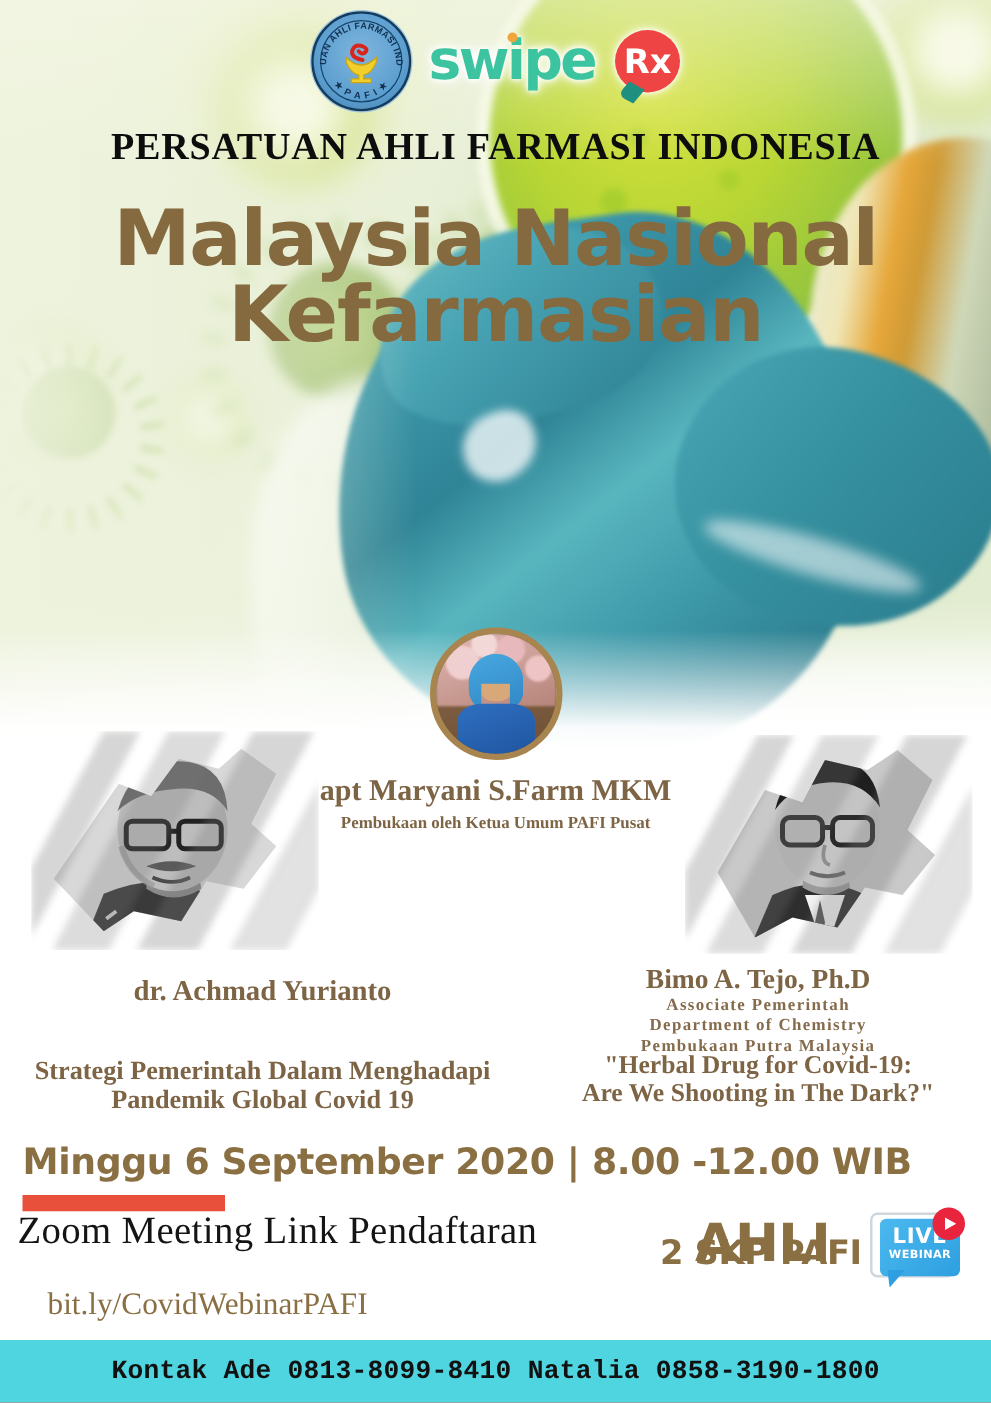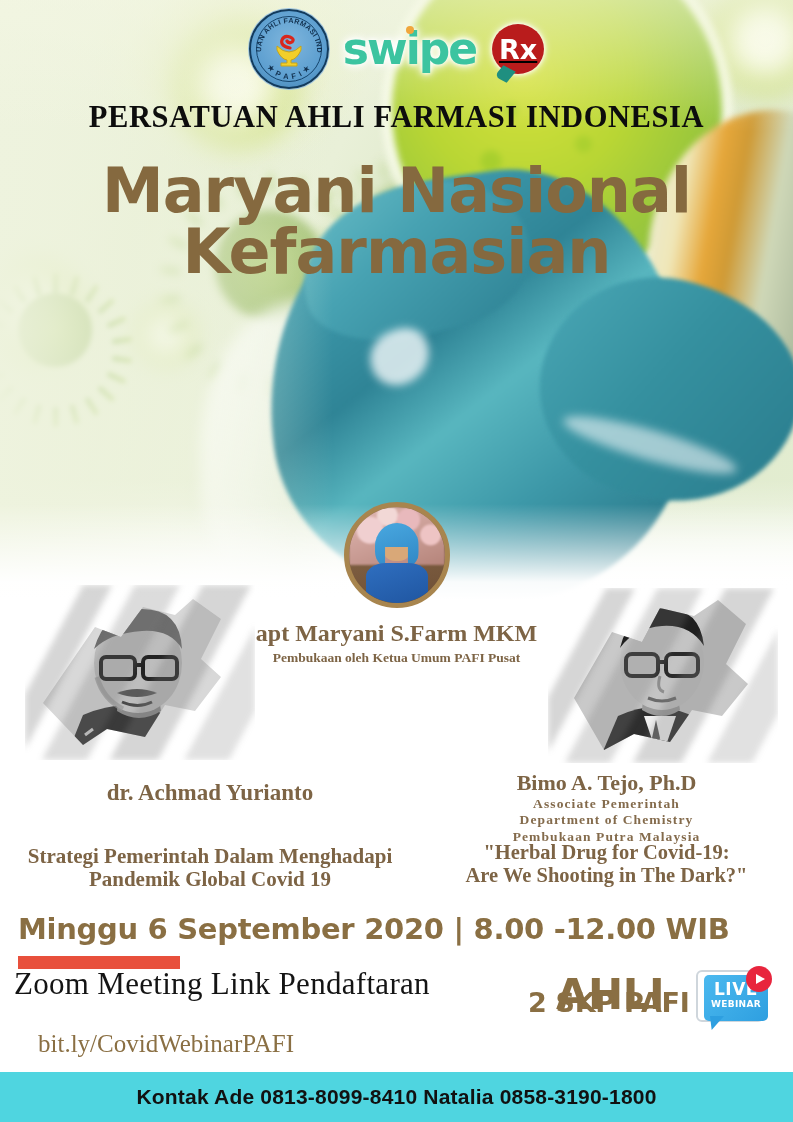--- a/index.html
+++ b/index.html
@@ -107,22 +107,22 @@
     background:radial-gradient(circle at 50% 42%,#7fb6dd 0%,#5d9fd0 60%,#3f7fae 100%);
     border:2px solid #123b5e;box-shadow:0 0 0 1px #9fc6e3;}
   .pafi-ring{position:absolute;inset:5px;border-radius:50%;border:1px solid #15456d;}
   .pafi-arc{position:absolute;left:0;top:0;width:76px;height:76px;}
   .pafi-bowl{position:absolute;left:50%;top:52%;transform:translate(-50%,-50%);width:36px;height:34px;}
   .swipe-wrap{position:relative;display:flex;align-items:center;gap:16px;}
   .swipe-word{font-family:"DejaVu Sans",sans-serif;font-weight:700;font-size:44px;color:#3cc4a0;
     letter-spacing:-2px;text-shadow:0 0 4px #fff,0 0 8px #fff,0 0 12px #fff;position:relative;line-height:1;}
   .swipe-dot{position:absolute;width:8px;height:8px;border-radius:50%;background:#f0a63c;left:63px;top:2px;}
   .rx-bubble{position:relative;width:52px;height:50px;border-radius:50% 50% 50% 50%;
-    background:#b91c1c;display:flex;align-items:center;justify-content:center;
-    box-shadow:0 0 4px #fff,0 0 9px #fff;text-decoration:underline;}
+    background:#ef4444;display:flex;align-items:center;justify-content:center;
+    box-shadow:0 0 4px #fff,0 0 9px #fff;}
   .rx-bubble:after{content:"";position:absolute;left:6px;bottom:-7px;width:14px;height:14px;
     background:#1f8f80;border-radius:0 0 0 6px;transform:rotate(28deg) skewX(-12deg);}
   .rx-txt{font-family:"DejaVu Sans",sans-serif;font-weight:700;font-size:27px;color:#fff;line-height:1;position:relative;z-index:2;}
 
   
   .org-name{
     position:absolute;left:0;top:100px;width:793px;text-align:center;
     font-family:"Liberation Serif",serif;font-weight:700;font-size:30.5px;letter-spacing:.6px;
     color:#0d0d0d;
   }
@@ -219,21 +219,21 @@
     font-family:"DejaVu Sans",sans-serif;font-weight:700;font-size:17px;letter-spacing:.5px;line-height:1;}
   .lb-web{position:absolute;left:0;top:25px;width:64px;text-align:center;color:#fff;
     font-family:"DejaVu Sans",sans-serif;font-weight:700;font-size:9px;letter-spacing:.3px;line-height:1;}
   .lb-play{position:absolute;left:52px;top:-2px;width:26px;height:26px;border-radius:50%;background:#e8253d;
     display:flex;align-items:center;justify-content:center;}
   .lb-play i{width:0;height:0;border-left:9px solid #fff;border-top:5.5px solid transparent;border-bottom:5.5px solid transparent;margin-left:2px;}
 
   
   .footer{position:absolute;left:0;top:1072px;width:793px;height:50px;background:#4fd5e0;
     display:flex;align-items:center;justify-content:center;}
-  .footer-txt{font-family:Liberation Sans, sans-serif;font-weight:700;font-size:21px;color:#111;letter-spacing:.2px;}
+  .footer-txt{font-family:Liberation Mono, monospace;font-weight:700;font-size:21px;color:#111;letter-spacing:.2px;}
 </style>
 </head>
 <body>
 
 <div class="poster">
 
   <div class="bg-photo">
     <div class="bokeh bk1"></div>
     <div class="bokeh bk2"></div>
     <div class="bokeh bk3"></div>
@@ -352,21 +352,21 @@
       <div class="swipe-word">swipe</div>
       <div class="swipe-dot"></div>
       <div class="rx-bubble">
         <span class="rx-txt">Rx</span>
       </div>
     </div>
   </div>
 
   <div class="org-name">PERSATUAN AHLI FARMASI INDONESIA</div>
   <div class="big-title">
-    <span>Maryani Nasional</span>
+    <span>Malaysia Nasional</span>
     <span class="l2">Kefarmasian</span>
   </div>
 
   <div class="mid-speaker">
     <div class="avatar-circ">
       <div class="av-blossom"></div>
       <div class="av-pink"></div>
       <div class="av-head"></div>
       <div class="av-hijab"></div>
       <div class="av-body"></div>

